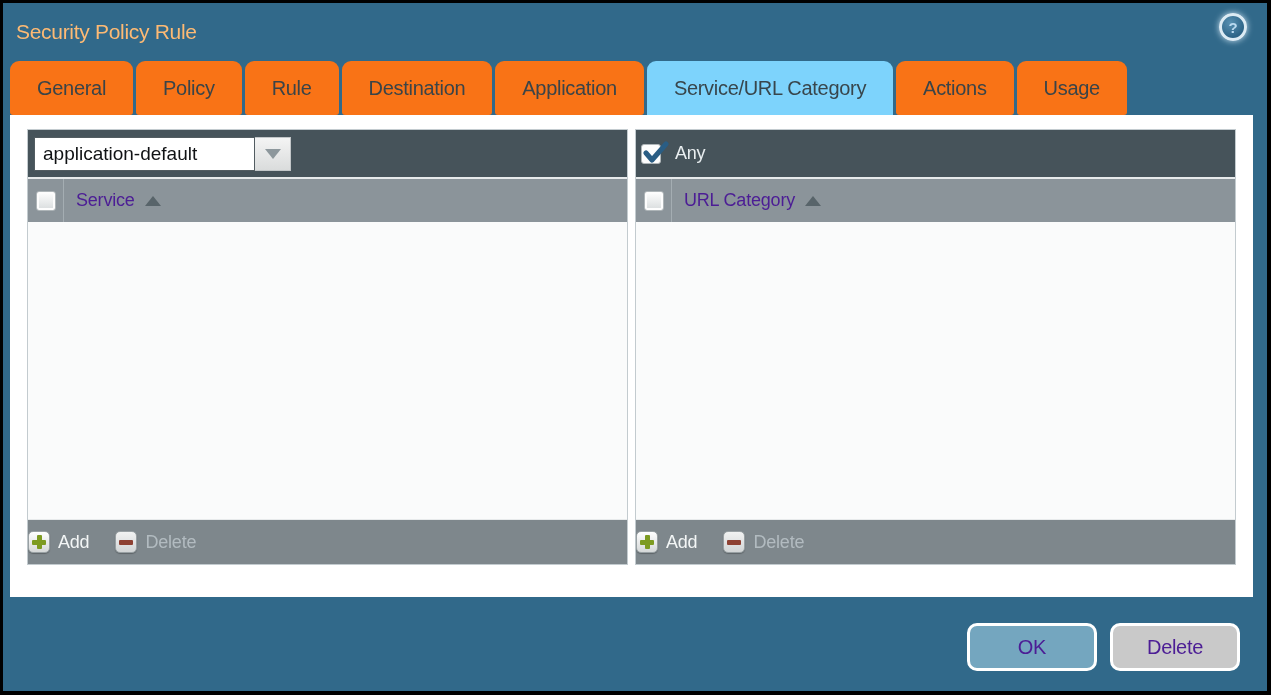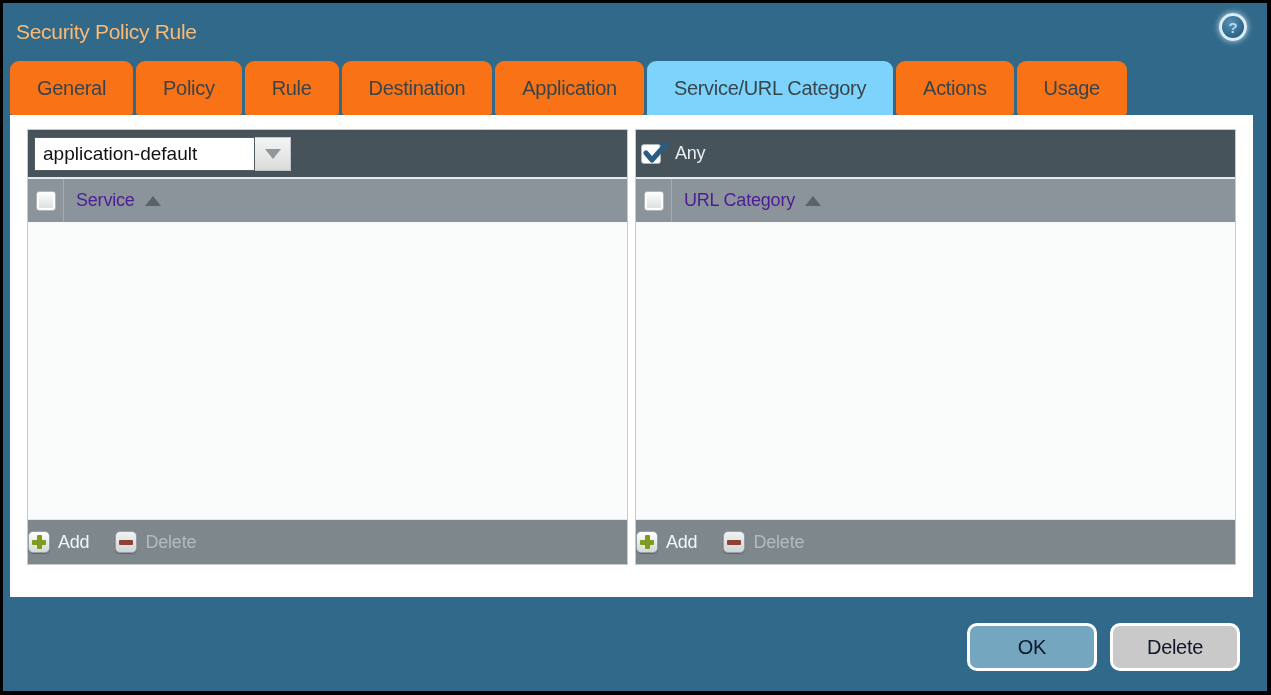--- a/index.html
+++ b/index.html
@@ -235,21 +235,21 @@
     display: flex;
     gap: 13px;
   }
   .dlg-btn {
     width: 130px;
     height: 48px;
     border-radius: 10px;
     border: 3px solid #ffffff;
     font-family: "Liberation Sans", sans-serif;
     font-size: 20px;
-    color: #0f172a;
+    color: #4c1d95;
     letter-spacing: -0.3px;
     cursor: pointer;
   }
   .dlg-btn.ok { background: #74a6bf; }
   .dlg-btn.cancel { background: #c9c9c9; }
 </style>
 </head>
 <body>
 
 <div class="dialog">

